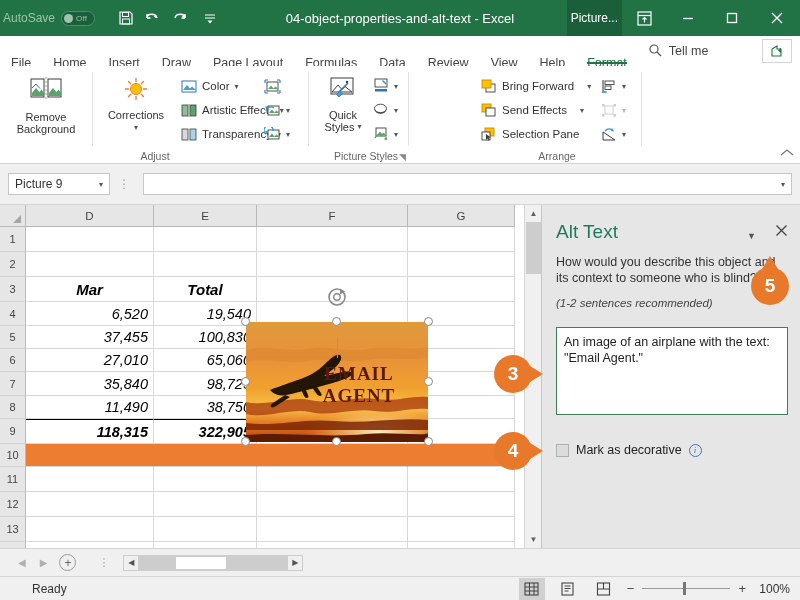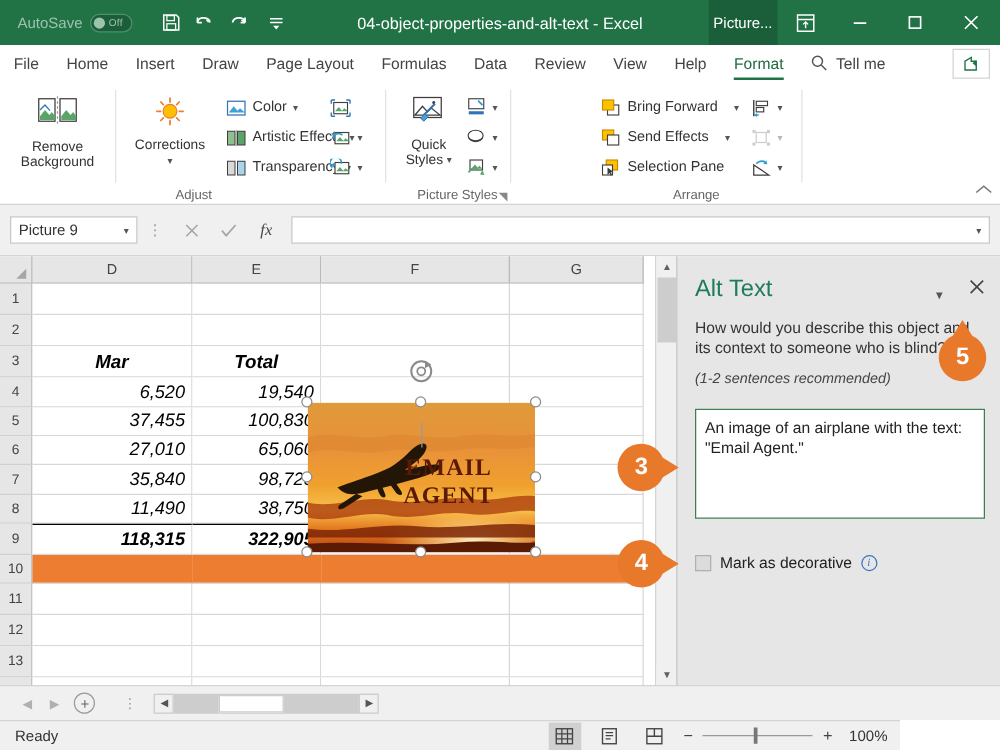--- a/index.html
+++ b/index.html
@@ -8,21 +8,21 @@
     font-family: "Liberation Sans", sans-serif;
     background: #fff;
   }
   #app { position: relative; width: 800px; height: 600px; }
 
   
   .titlebar {
     position: absolute; top: 0; left: 0; width: 800px; height: 36px;
     background: #217346; display: flex; align-items: center;
   }
-  .autosave { display: flex; align-items: center; margin-left: 14px; gap: 6px; }
+  .autosave { display: flex; align-items: center; margin-left: 3px; gap: 6px; }
   .autosave .lbl { color: #9ec3ad; font-size: 12px; }
   .toggle {
     width: 34px; height: 15px; border-radius: 8px; background: #1b5e3a;
     border: 1px solid #4f8f6c; display: flex; align-items: center;
     padding: 0 2px; position: relative;
   }
   .toggle .knob { width: 9px; height: 9px; border-radius: 50%; background: #9ec3ad; }
   .toggle .off { color: #9ec3ad; font-size: 8px; margin-left: 3px; letter-spacing: .2px; }
   .qat { display: flex; align-items: center; gap: 2px; margin-left: 18px; }
   .qat .qbtn {
@@ -41,21 +41,21 @@
   }
   .wbtn { width: 44px; display: flex; align-items: center; justify-content: center; color: #fff; }
   .wbtn.close { width: 46px; }
 
   
   .tabbar {
     position: absolute; top: 36px; left: 0; width: 800px; height: 30px;
     background: #fff; display: flex; align-items: center;
   }
   .tab {
-    font-size: 12.5px; color: #444; padding: 0 11px; height: 30px;
+    font-size: 12.5px; color: #444; padding: 12px 11px; height: 30px;
     line-height: 30px; position: relative; white-space: nowrap;
   }
   .tab.first { color: #444; }
   .tab.active { color: #1e6b41; }
   .tab.active::after {
     content:""; position:absolute; left:11px; right:11px; bottom:2px;
     height:2px; background:#217346;
   }
   .tellme { display: flex; align-items: center; gap: 7px; margin-left: 10px; color: #444; font-size: 12.5px; }
   .sharebtn {
@@ -221,23 +221,23 @@
     border: 1px solid #9b9b9b; color: #666; display: flex;
     align-items: center; justify-content: center; font-size: 12px;
   }
   .tabsplit { margin-left: 22px; color: #999; font-size: 11px; }
   .hsb { margin-left: 14px; width: 180px; height: 16px; background: #cdcdcd; display: flex; align-items: center; position: relative; }
   .hsb .hbtn { width: 16px; height: 16px; background: #f0f0f0; border: 1px solid #cdcdcd; display:flex; align-items:center; justify-content:center; font-size: 8px; color: #555;}
   .hsb .hthumb { position: absolute; left: 52px; width: 52px; height: 14px; background: #fff; border: 1px solid #cdcdcd; }
 
   
   .statusbar {
-    position: absolute; left: 0; top: 576px; width: 720px; height: 24px;
+    position: absolute; left: 0; top: 576px; width: 800px; height: 24px;
     background: #f0f0f0; border-top: 1px solid #d4d4d4;
-    display: flex; align-items: center;
+    display: flex; align-items: center; padding-left: 20px;
   }
   .ready { margin-left: 12px; font-size: 12px; color: #333; }
   .stright { position: absolute; right: 10px; display: flex; align-items: center; gap: 10px; }
   .viewbtn { width: 26px; height: 22px; display: flex; align-items: center; justify-content: center; color: #444; }
   .viewbtn.sel { background: #d0d0d0; }
   .zoomwrap { display: flex; align-items: center; gap: 8px; }
   .zslider { width: 88px; height: 14px; position: relative; }
   .zslider .track { position: absolute; top: 6px; left: 0; width: 88px; height: 1px; background: #9a9a9a; }
   .zslider .knob2 { position: absolute; top: 0; left: 41px; width: 3px; height: 13px; background: #777; }
   .zval { font-size: 12px; color: #333; width: 34px; text-align: right; }
@@ -604,35 +604,20 @@
         </svg>
     </div>
   </div>
 
   <div class="fbar">
     <div class="namebox">
       <span>Picture 9</span>
       <span class="caret">▾</span>
     </div>
     <span class="fsep">⋮</span>
-    <div class="fbtns">
-      <div class="fbtn">
-        <svg width="13" height="13" viewBox="0 0 13 13">
-            <path d="M2 2l9 9M11 2L2 11" stroke="#a6a6a6" stroke-width="1.3"></path>
-          </svg>
-      </div>
-      <div class="fbtn">
-        <svg width="14" height="13" viewBox="0 0 14 13">
-            <path d="M1.5 6.5l3.5 4 7.5-8.5" fill="none" stroke="#a6a6a6" stroke-width="1.4"></path>
-          </svg>
-      </div>
-      <div class="fbtn">
-        <span style="font-family:'Liberation Serif',serif; font-style:italic; font-size:13px; color:#444;">fx</span>
-      </div>
-    </div>
     <div class="finput">
       <span style="flex:1"></span>
       <span class="caret">▾</span>
     </div>
   </div>
 
   <div class="gridwrap">
     <div class="colhdr">
       <div class="corner"></div>
       <div class="ch" style="width:128px;">D</div>

